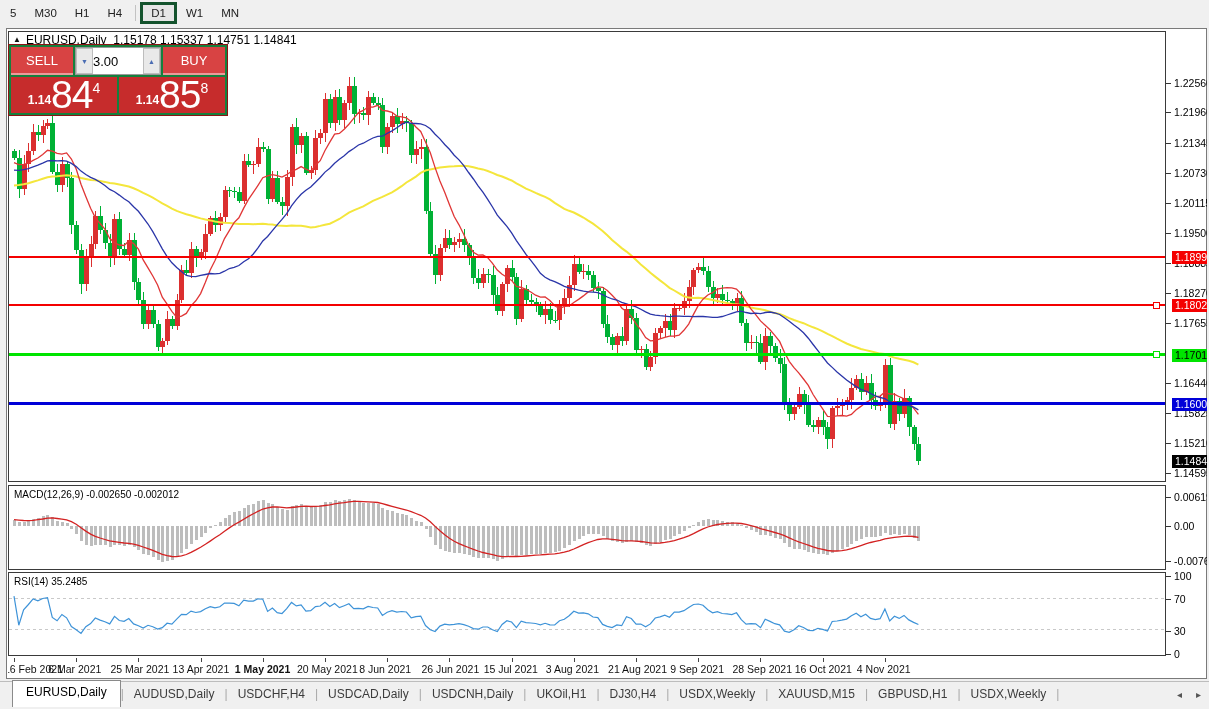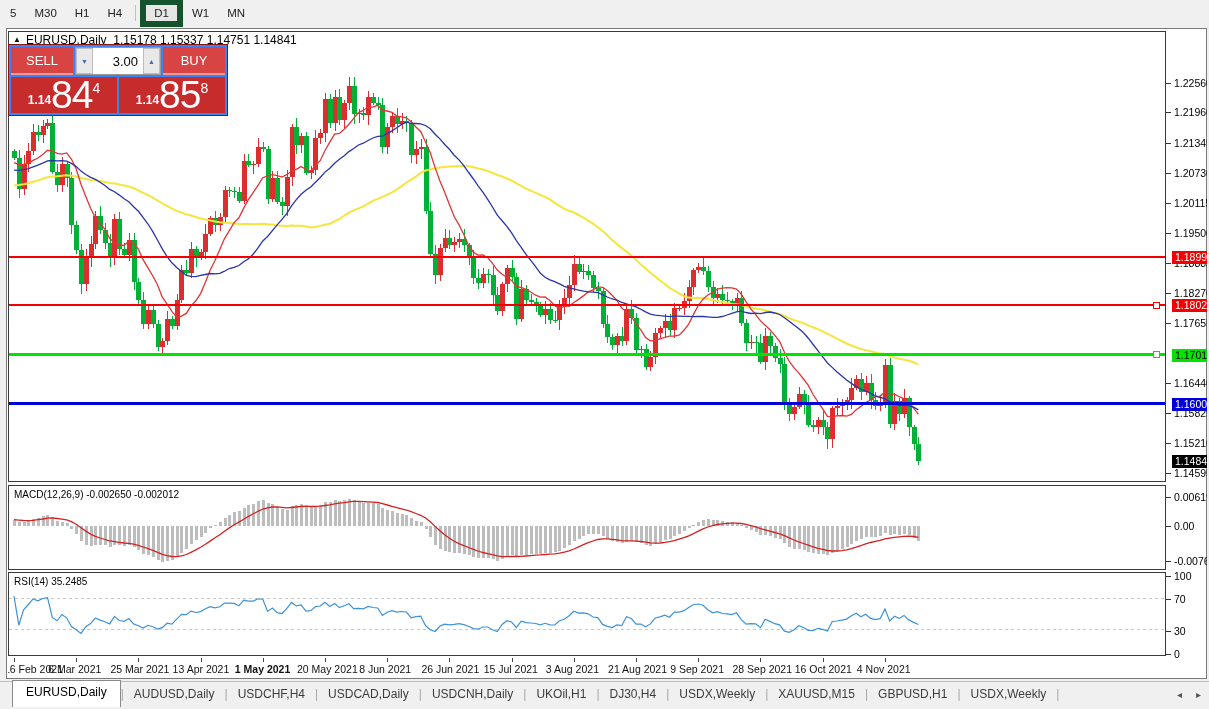--- a/index.html
+++ b/index.html
@@ -1,21 +1,21 @@
 <!DOCTYPE html>
 <html><head>
 <meta charset="utf-8">
 <style>
   html,body{margin:0;padding:0}
   body{width:1209px;height:709px;background:#f0f0f0;font-family:"Liberation Sans",sans-serif;position:relative;overflow:hidden}
 
   
   #tfbar{position:absolute;left:0;top:0;width:100%;height:26px;display:flex;align-items:center;padding-left:1px}
   .tf{font-size:11.5px;color:#222;padding:3px 9px;white-space:nowrap}
-  .tf.active{background:#e6e6e6;border:6px solid #14532d;padding:2px 8px}
+  .tf.active{background:#e6e6e6;border:3px solid #14532d;padding:2px 8px}
   .tfsep{width:1px;height:16px;background:#c2c2c2;margin:0 4px}
 
   
   #window{position:absolute;left:6px;top:28px;width:1201px;height:651px;background:#fff;border:1px solid #7a7a7a;box-sizing:border-box}
   .panel{position:absolute;background:#fff;border:1px solid #3a3a3a;box-sizing:border-box;overflow:hidden}
   #p-main{left:1px;top:2px;width:1158px;height:451px}
   #p-macd{left:1px;top:456px;width:1158px;height:85px}
   #p-rsi{left:1px;top:543px;width:1158px;height:84px}
   #axis{position:absolute;left:1159px;top:0;width:41px;height:651px;overflow:hidden}
   #dates{position:absolute;left:1px;top:629px;width:1158px;height:22px;overflow:hidden}
@@ -24,26 +24,26 @@
   .axlab{position:absolute;left:8px;font-size:10.5px;color:#000;white-space:nowrap}
   .axtick{position:absolute;left:0;width:5px;height:1px;background:#333}
   .badge{position:absolute;left:6px;font-size:10.5px;height:13px;line-height:13px;padding:0 3px;white-space:nowrap;z-index:3}
 
   .ptitle{position:absolute;left:5px;top:3px;font-size:10px;color:#000;z-index:4;white-space:pre}
 
   #chart-title{position:absolute;left:13px;top:33px;font-size:12px;color:#000;z-index:5;white-space:pre}
   #chart-title .tri{font-size:8px;vertical-align:2px;margin-right:5px;color:#111}
 
   
-  #trade{position:absolute;left:8px;top:44px;width:220px;z-index:6;background:#3b82f6;border:1px solid #8a1414;padding:2px;box-sizing:border-box}
+  #trade{position:absolute;left:8px;top:44px;width:220px;z-index:6;background:#15803d;border:1px solid #8a1414;padding:2px;box-sizing:border-box}
   #trade .row1{display:flex;height:28px;gap:2px;margin-bottom:2px}
   .tbtn{flex:0 0 62px;background:#d84343;color:#fff;font-size:13px;display:flex;align-items:center;justify-content:center;border-bottom:2px solid #ec9a9a;box-sizing:border-box}
   .spin{flex:1;display:flex;background:#fff;border:1px solid #999;box-sizing:border-box}
   .sbtn{width:17px;background:#e9e9e9;color:#4a6cb3;font-size:7px;display:flex;align-items:center;justify-content:center;border:1px solid #bdbdbd;box-sizing:border-box}
-  .sval{flex:1;text-align:right;font-size:13px;border:none;outline:none;padding:0 5px 0 0;font-family:"Liberation Sans",sans-serif;width:40px}
+  .sval{flex:1;font-size:13px;border:none;outline:none;padding:0 5px 0 0;font-family:"Liberation Sans",sans-serif;width:40px}
   #trade .row2{display:flex;height:36px;gap:2px}
   .pbox{flex:1;background:#c62c2c;color:#fff;display:flex;align-items:flex-start;justify-content:center}
   .pbox .sm{font-size:12px;font-weight:700;margin-top:16px}
   .pbox .bg{font-size:39px;line-height:36px;letter-spacing:-1px}
   .pbox .sup{font-size:14px;margin-top:3px}
 
   .datelab{position:absolute;top:5px;font-size:10.5px;color:#111;white-space:nowrap}
   .datetick{position:absolute;top:0;width:1px;height:4px;background:#444}
 
   

